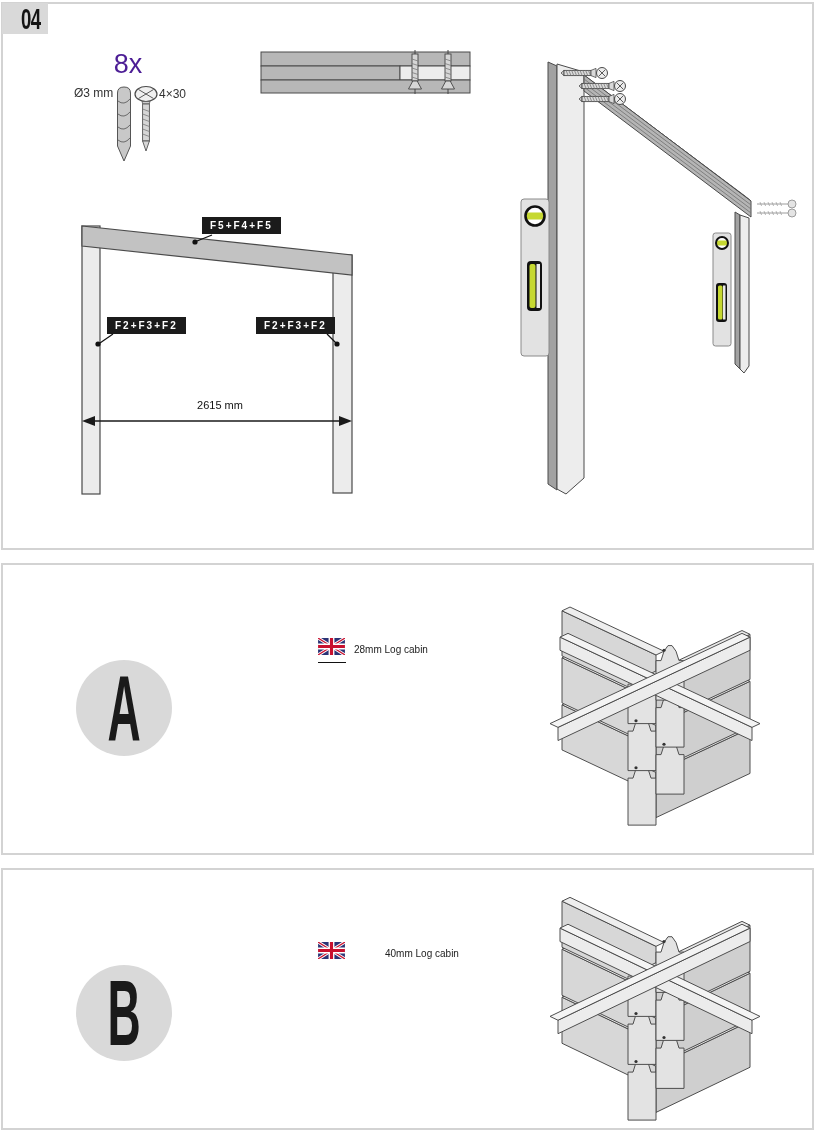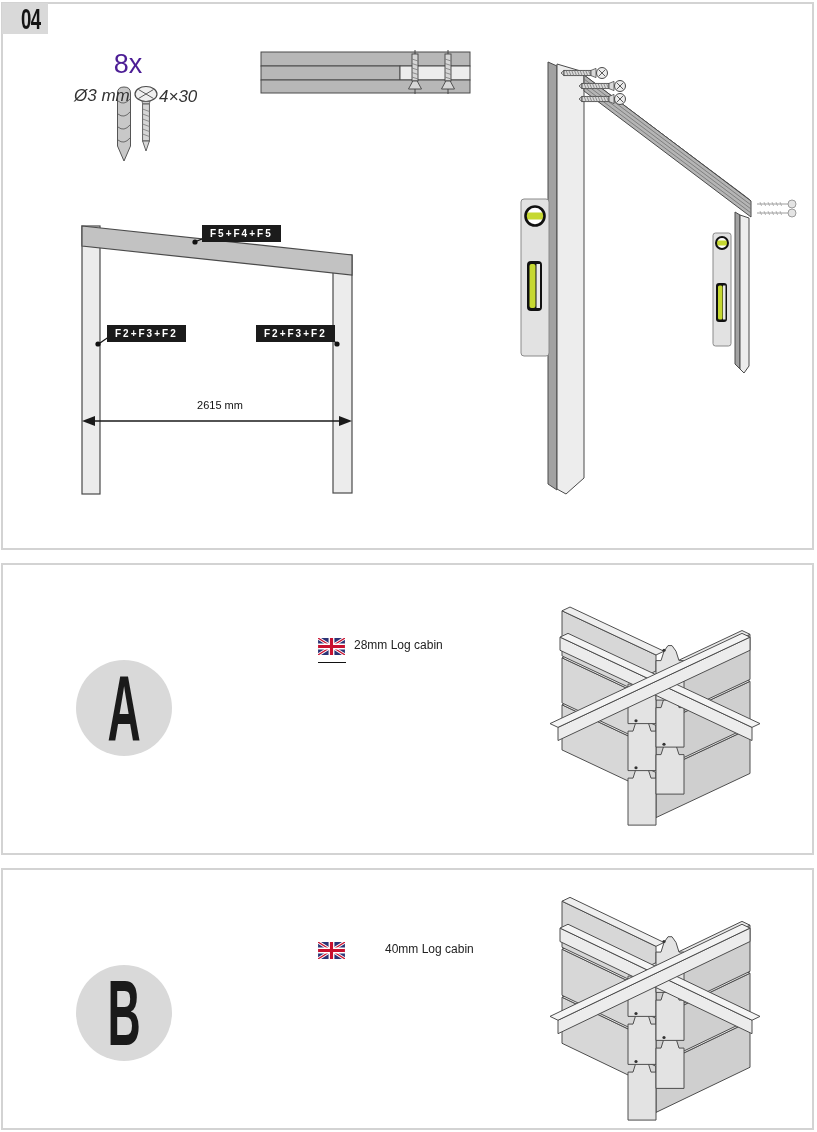--- a/index.html
+++ b/index.html
@@ -19,43 +19,43 @@
   #badge-step{
     left:2px;top:3px;width:34px;height:31px;background:#d9d9d9;
     display:flex;align-items:center;justify-content:center;padding-left:12px;
   }
   #badge-step span{
     font-size:30px;font-weight:bold;color:#141414;line-height:1;
     display:inline-block;transform:scaleX(0.62);letter-spacing:-1px;
   }
   #hw-qty{left:104px;top:49px;width:48px;text-align:center;
     font-size:27px;color:#4c1d95;}
-  .hw-small{font-size:17px;color:#333;font-style:italic;}
+  .hw-small{font-size:12px;color:#333;}
   #hw-drill-label{left:74px;top:86px;}
   #hw-screw-label{left:159px;top:87px;}
   .plabel{
     background:#1b1b1b;color:#ffffff;font-size:10px;font-weight:bold;
-    letter-spacing:2px;padding:4px 8px 3px 8px;white-space:nowrap;line-height:1;margin-top:8px;
+    letter-spacing:2px;padding:4px 8px 3px 8px;white-space:nowrap;line-height:1;
   }
   #label-beam{left:202px;top:217px;}
   #label-post-left{left:107px;top:317px;}
   #label-post-right{left:256px;top:317px;}
   #dim-width{left:178px;top:399px;width:84px;text-align:center;
     font-size:11px;color:#111;}
   .letter-circle{
     width:96px;height:96px;border-radius:50%;background:#d9d9d9;
     display:flex;align-items:center;justify-content:center;
   }
   #circle-a{left:76px;top:660px;}
   #circle-b{left:76px;top:965px;}
   .letter-circle span{
     font-size:92px;font-weight:bold;color:#1a1a1a;line-height:0.85;
     display:inline-block;transform:scaleX(0.5);
   }
-  .caption{display:flex;align-items:flex-start;gap:9px;font-size:12px;color:#222;}
+  .caption{display:flex;align-items:flex-end;gap:9px;font-size:10px;color:#222;}
   #caption-a{left:318px;top:638px;}
   #caption-b{left:318px;top:942px;gap:40px;}
   #underline-a{left:318px;top:662px;width:28px;height:0;border-top:1.5px solid #111;}
 </style>
 </head>
 <body>
 
 <div class="panel" id="panel-step"></div>
 <div class="panel" id="panel-a"></div>
 <div class="panel" id="panel-b"></div>

